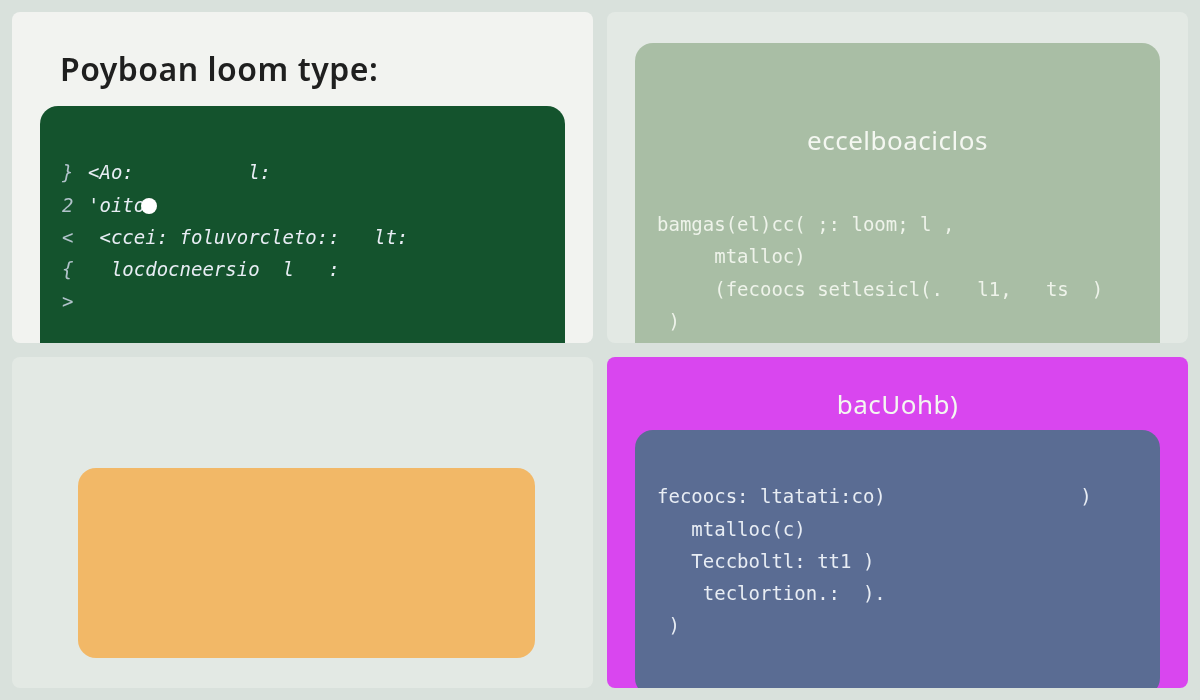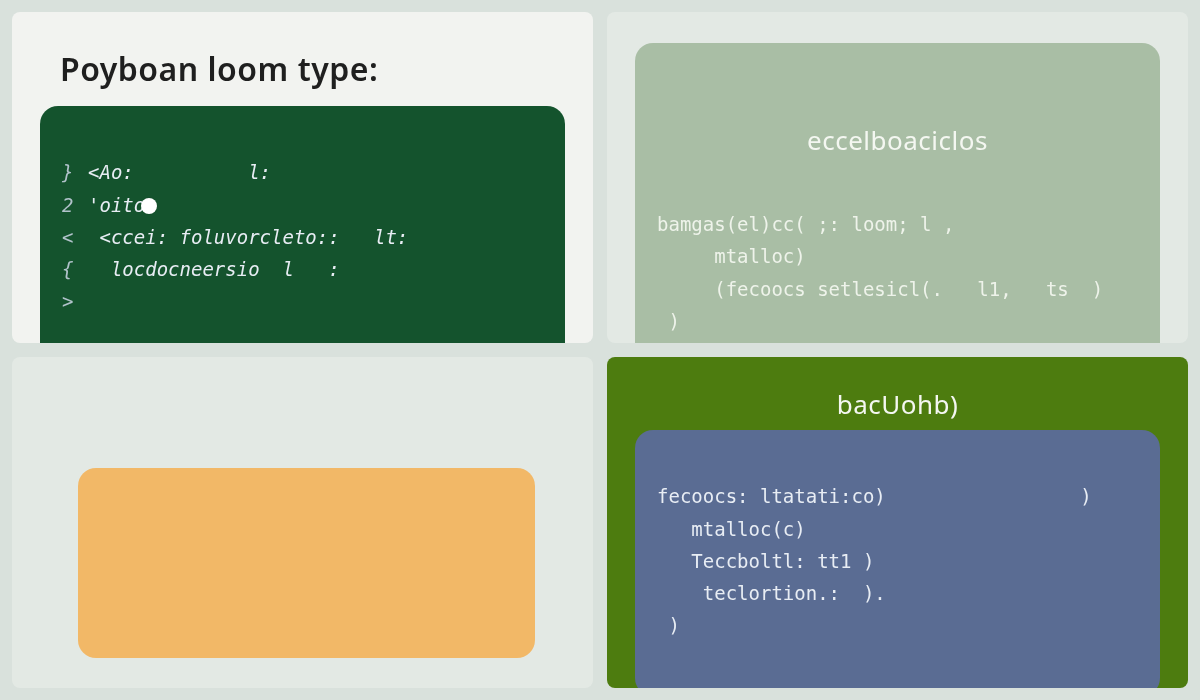--- a/index.html
+++ b/index.html
@@ -16,21 +16,21 @@
   .card {
     background: #e3e9e4;
     border-radius: 8px;
     padding: 31px 28px;
     position: relative;
     overflow: hidden;
   }
   .card.tl { background: #f2f3f0; }
   .card.tr { background: #e3e9e4; }
   .card.bl { background: #e3e9e4; }
-  .card.br { background: #4d7c0f; }
+  .card.br { background: #d946ef; }
 
   .title {
     font-size: 32px;
     font-weight: 600;
     color: #1f1f1f;
     letter-spacing: 0.5px;
     margin: 4px 0 16px 20px;
     font-family: ui-sans-serif, system-ui, -apple-system, sans-serif;
   }
   .panel-title {

